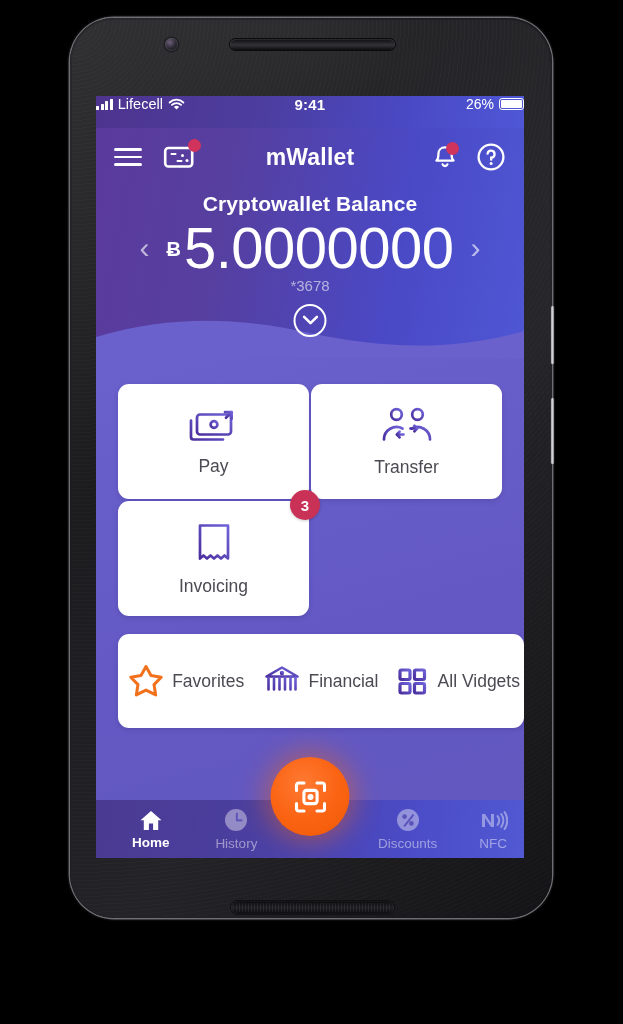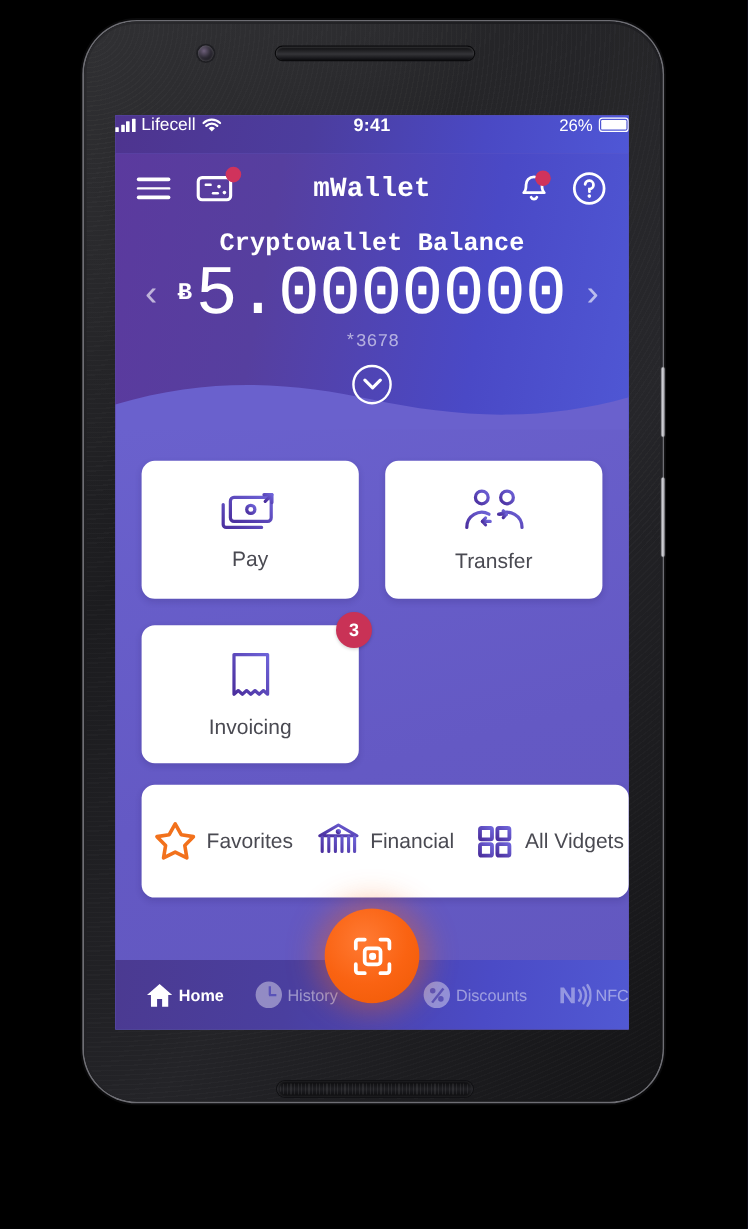--- a/index.html
+++ b/index.html
@@ -75,21 +75,20 @@
   .signal i:nth-child(1){height:4px} .signal i:nth-child(2){height:6px}
   .signal i:nth-child(3){height:8.5px} .signal i:nth-child(4){height:11px}
   .battery{ width:25px; height:12px; border:1.6px solid #fff; border-radius:3px; position:relative; }
   .battery::after{ content:""; position:absolute; right:-4px; top:3px; width:2.4px; height:5px; background:#fff; border-radius:0 2px 2px 0; }
   .battery i{ position:absolute; inset:1.4px; background:#fff; border-radius:1px; display:block; }
 
   
   .header{
     position:relative; height:230px;
     background: linear-gradient(100deg,#5b3a9e 0%,#563f9f 30%,#4a49c6 70%,#4f57d4 100%);
-    font-family: Liberation Mono, monospace;
   }
   .header .wave{ position:absolute; left:0; bottom:-1px; width:100%; height:44px; display:block; }
   .appbar{ display:flex; align-items:center; height:58px; padding:0 18px; position:relative; }
   .appbar-title{
     position:absolute; left:0; right:0; text-align:center; color:#fff;
     font-size:23px; font-weight:700; letter-spacing:.2px; pointer-events:none;
   }
   .ic{ position:relative; display:inline-flex; align-items:center; justify-content:center; }
   .ic svg{ display:block; }
   .hamburger{ width:28px; display:flex; flex-direction:column; gap:5px; }
@@ -116,21 +115,21 @@
     width:33px; height:33px; border-radius:50%; border:2.4px solid #fff;
     display:flex; align-items:center; justify-content:center; cursor:pointer;
   }
 
   
   .body{
     position:relative; padding:26px 22px 0;
     background: linear-gradient(165deg,#6a61cd 0%,#6459c4 55%,#6258bf 100%);
     height:calc(762px - 32px - 230px);
   }
-  .grid{ display:grid; grid-template-columns:1fr 1fr; gap:22px; }
+  .grid{ display:grid; grid-template-columns:1fr 1fr; gap:2px; }
   .card{
     background:#fff; border-radius:11px; height:115px;
     display:flex; flex-direction:column; align-items:center; justify-content:center;
     gap:9px; position:relative; cursor:pointer;
     box-shadow:0 2px 5px rgba(30,20,80,.16);
   }
   .card-label{ color:#4a4a52; font-size:17.5px; font-weight:500; }
   .card-badge{
     position:absolute; right:-11px; top:-11px; width:30px; height:30px; border-radius:50%;
     background:#c93256; color:#fff; font-size:15px; font-weight:600;
@@ -148,21 +147,21 @@
     justify-content:center; gap:7px; cursor:pointer;
   }
   .widget-label{ color:#4a4a52; font-size:17.5px; font-weight:500; white-space:nowrap; }
 
   
   .tabbar{
     position:absolute; left:0; bottom:0; width:100%; height:58px;
     background: linear-gradient(100deg,#4b3a91 0%,#4a3f9f 34%,#4b4bc6 72%,#5159d3 100%);
     display:flex; align-items:center;
   }
-  .tab{ flex:1; display:flex; align-items:center; gap:3px; cursor:pointer;padding-left:24px; }
+  .tab{ flex:1; display:flex; flex-direction:column; align-items:center; gap:3px; cursor:pointer;padding-left:24px; }
   .tab-label{ font-size:13.5px; }
   .tab.active .tab-label{ color:#fff; font-weight:600; }
   .tab.idle .tab-label{ color:rgba(255,255,255,.46); }
   .tab.active svg{ fill:#fff; }
   .tab.idle svg{ fill:rgba(255,255,255,.40); }
   .tab.spacer{ flex:1; }
   .fab{
     position:absolute; left:50%; transform:translateX(-50%); bottom:22px; z-index:5;
     width:79px; height:79px; border-radius:50%;
     background: radial-gradient(circle at 42% 34%, #ff7a33 0%, #fa6312 52%, #ee5a05 100%);

